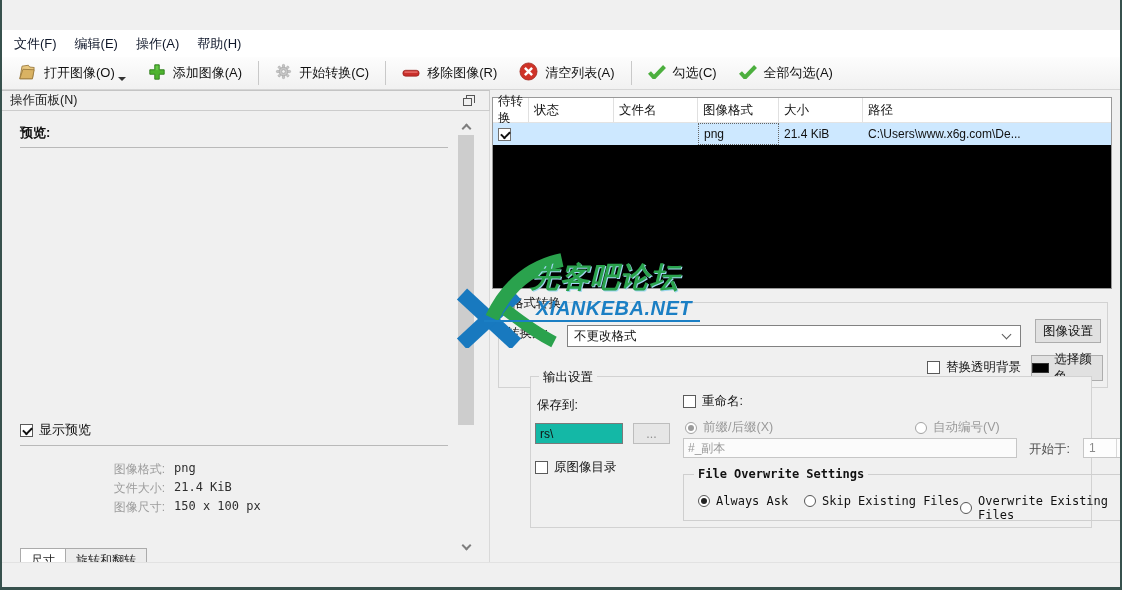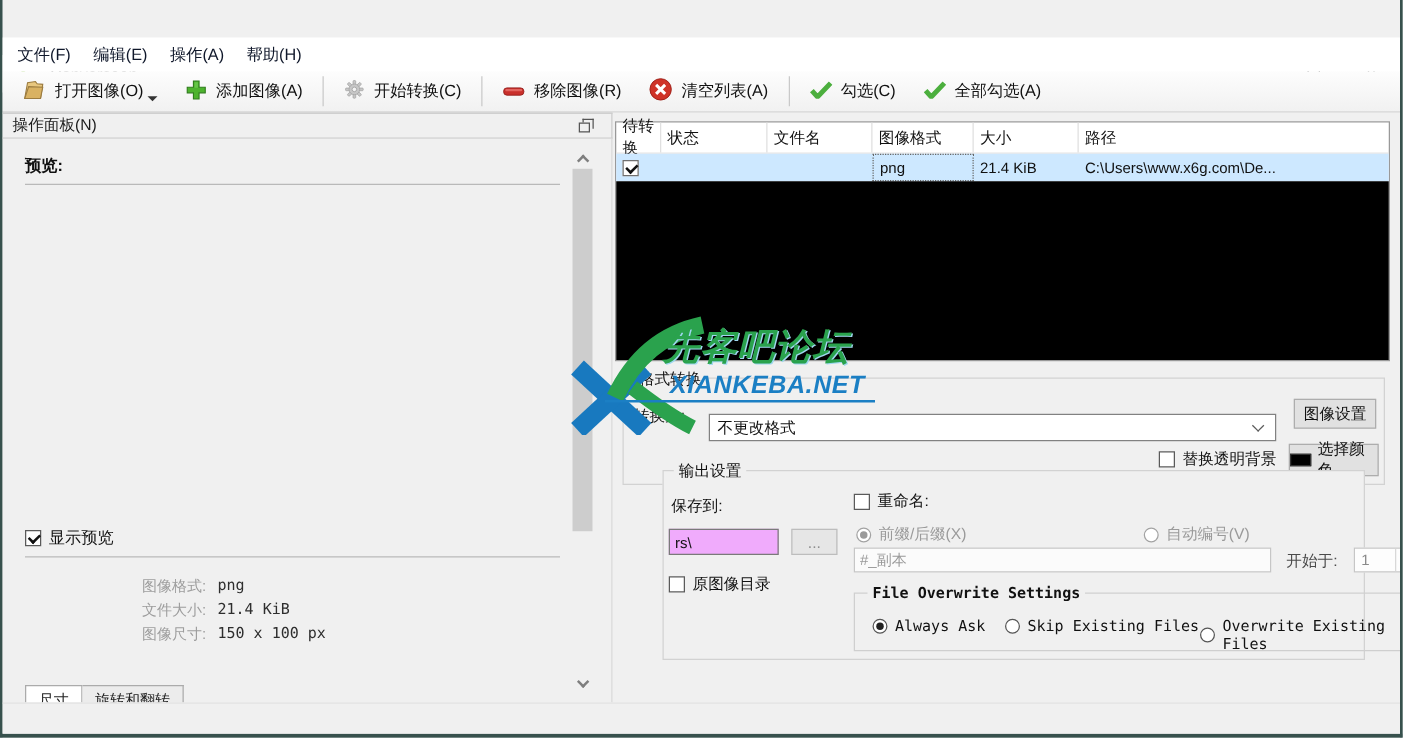--- a/index.html
+++ b/index.html
@@ -70,37 +70,37 @@
   .fdata .cell{ padding-left:5px; height:100%; display:flex; align-items:center; overflow:hidden; white-space:nowrap; }
   .c0{ width:36px; } .c1{ width:85px;font-family:Liberation Mono, monospace; } .c2{ width:84px; } .c3{ width:81px; } .c4{ width:84px; } .c5{ flex:1; }
   .focus-cell{ border:1px dotted #666; }
   .fvoid{ flex:1; background:#000000; }
   
   .gbox{ position:absolute; border:1px solid #d2d2d2; background:#f0f0f0; }
   .gbox-label{ position:absolute; top:-8px; left:8px; background:#f0f0f0; padding:0 4px; font-size:12.5px; color:#111; }
   .fmt{ left:496px; top:302px; width:610px; height:86px; }
   .out{ left:496px; top:376px; width:562px; height:152px;margin-left:32px; }
   .flabel{ position:absolute; font-size:12.5px; color:#111; }
-  .combo{ position:absolute; left:68px; top:28px; width:454px; height:22px; background:#fff;
+  .combo{ position:absolute; left:68px; top:22px; width:454px; height:22px; background:#fff;
     border:1px solid #818181; font-size:12.5px; color:#111; display:flex; align-items:center; padding-left:6px; }
   .combo .chev{ position:absolute; right:10px; top:5px; border-color:#5a5a5a; border-width:1.5px;
     border-right-style:solid; border-bottom-style:solid; transform:rotate(45deg); }
   .btn{ position:absolute; background:#e1e1e1; border:1px solid #adadad; font-size:12.5px; color:#111;
     display:flex; align-items:center; justify-content:center; font-family:"Liberation Sans",sans-serif; }
   .cbx{ width:13px; height:13px; background:#fff; border:1px solid #5a5a5a; position:relative; flex:none; }
   .cbx.checked::after{ content:""; position:absolute; left:2px; top:2px; width:7px; height:4px;
     border-left:2px solid #111; border-bottom:2px solid #111; transform:rotate(-45deg); }
   .cbx.small{ width:13px; height:13px; border-color:#707070; }
   .ck-item{ position:absolute; display:flex; align-items:center; gap:6px; font-size:12.5px; color:#111; }
   .radio{ width:12px; height:12px; border-radius:50%; background:#fff; border:1px solid #565656; position:relative; flex:none; }
   .radio.sel::after{ content:""; position:absolute; left:2px; top:2px; width:6px; height:6px; border-radius:50%; background:#222; }
   .radio.dis{ border-color:#a3a3a3; }
   .radio.dis.sel::after{ background:#9b9b9b; }
   .dis-text{ color:#9a9a9a !important; }
-  .tinput{ position:absolute; border:1px solid #7a7a7a; background:#f0abfc; font-size:12px; color:#111;
+  .tinput{ position:absolute; border:1px solid #7a7a7a; background:#14b8a6; font-size:12px; color:#111;
     padding:0 4px; font-family:"Liberation Sans",sans-serif; }
   .tinput:disabled,.tinput.dis{ border-color:#c6c6c6; background:#fbfbfb; color:#9a9a9a; }
   .swatch{ width:18px; height:10px; background:#000; margin-right:5px; border:1px solid #333; }
   .spin{ position:absolute; width:50px; height:20px; border:1px solid #c6c6c6; background:#fdfdfd;
     display:flex; align-items:center; }
   .spin .v{ flex:1; padding-left:5px; font-size:12px; color:#8a8a8a; }
   .spin .arr{ width:16px; height:100%; border-left:1px solid #d8d8d8; display:flex; flex-direction:column;
     align-items:center; justify-content:center; gap:3px; }
   .tri-up{ width:0; height:0; border-left:3.5px solid transparent; border-right:3.5px solid transparent; border-bottom:4px solid #9a9a9a; }
   .tri-dn{ width:0; height:0; border-left:3.5px solid transparent; border-right:3.5px solid transparent; border-top:4px solid #9a9a9a; }

